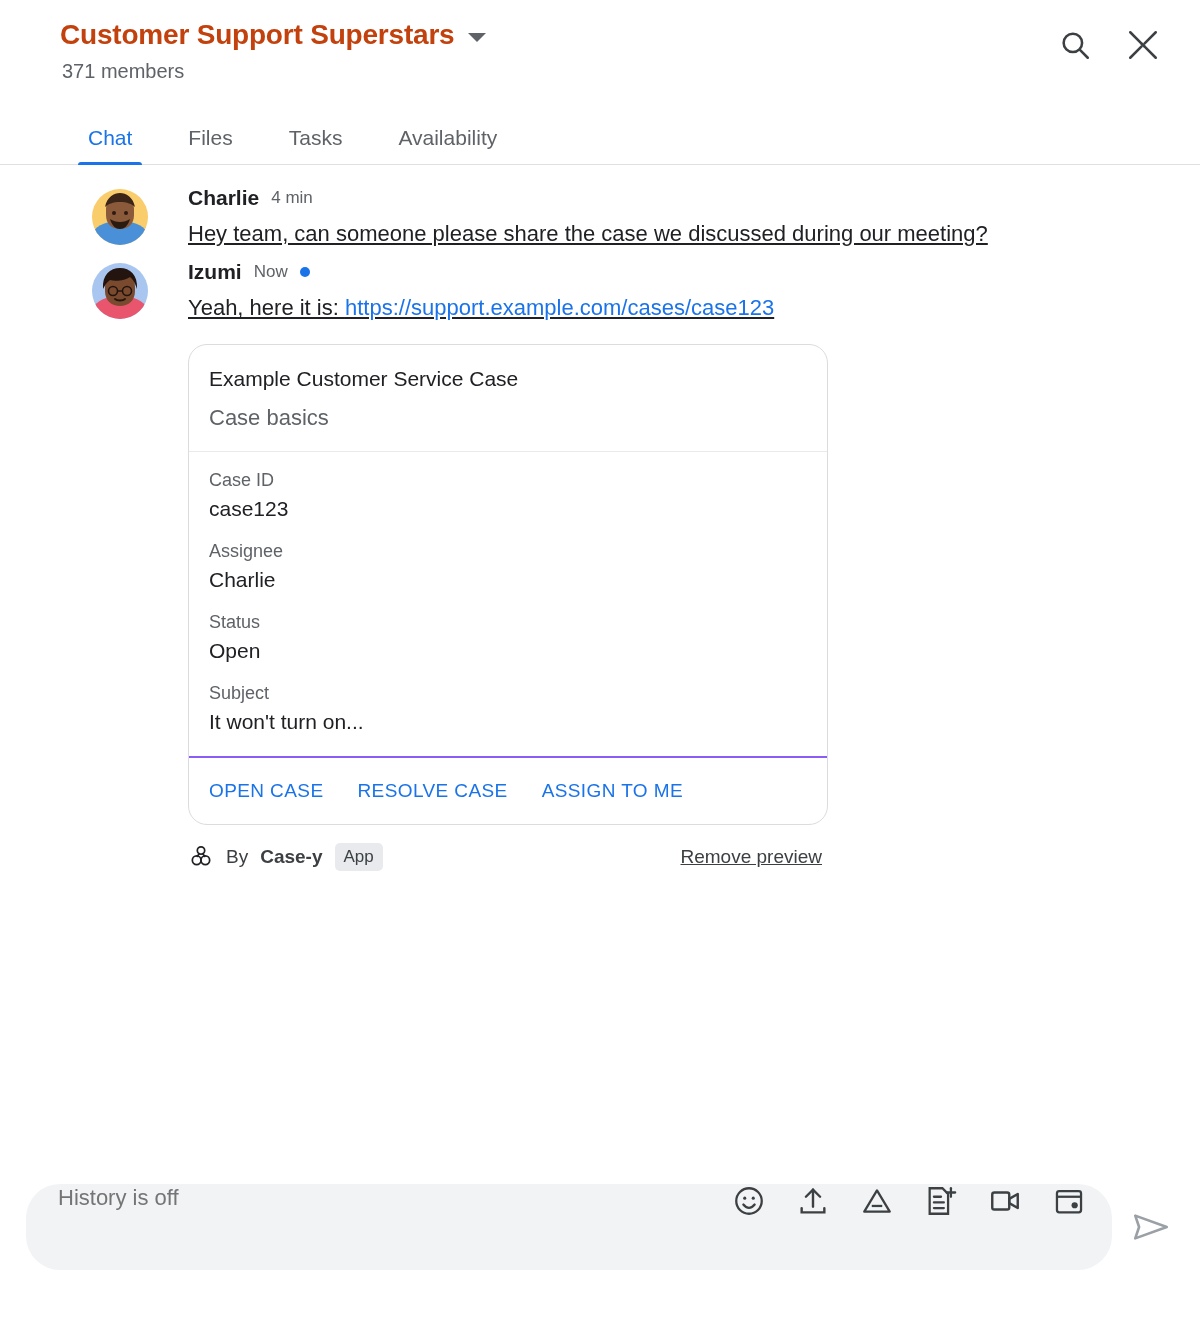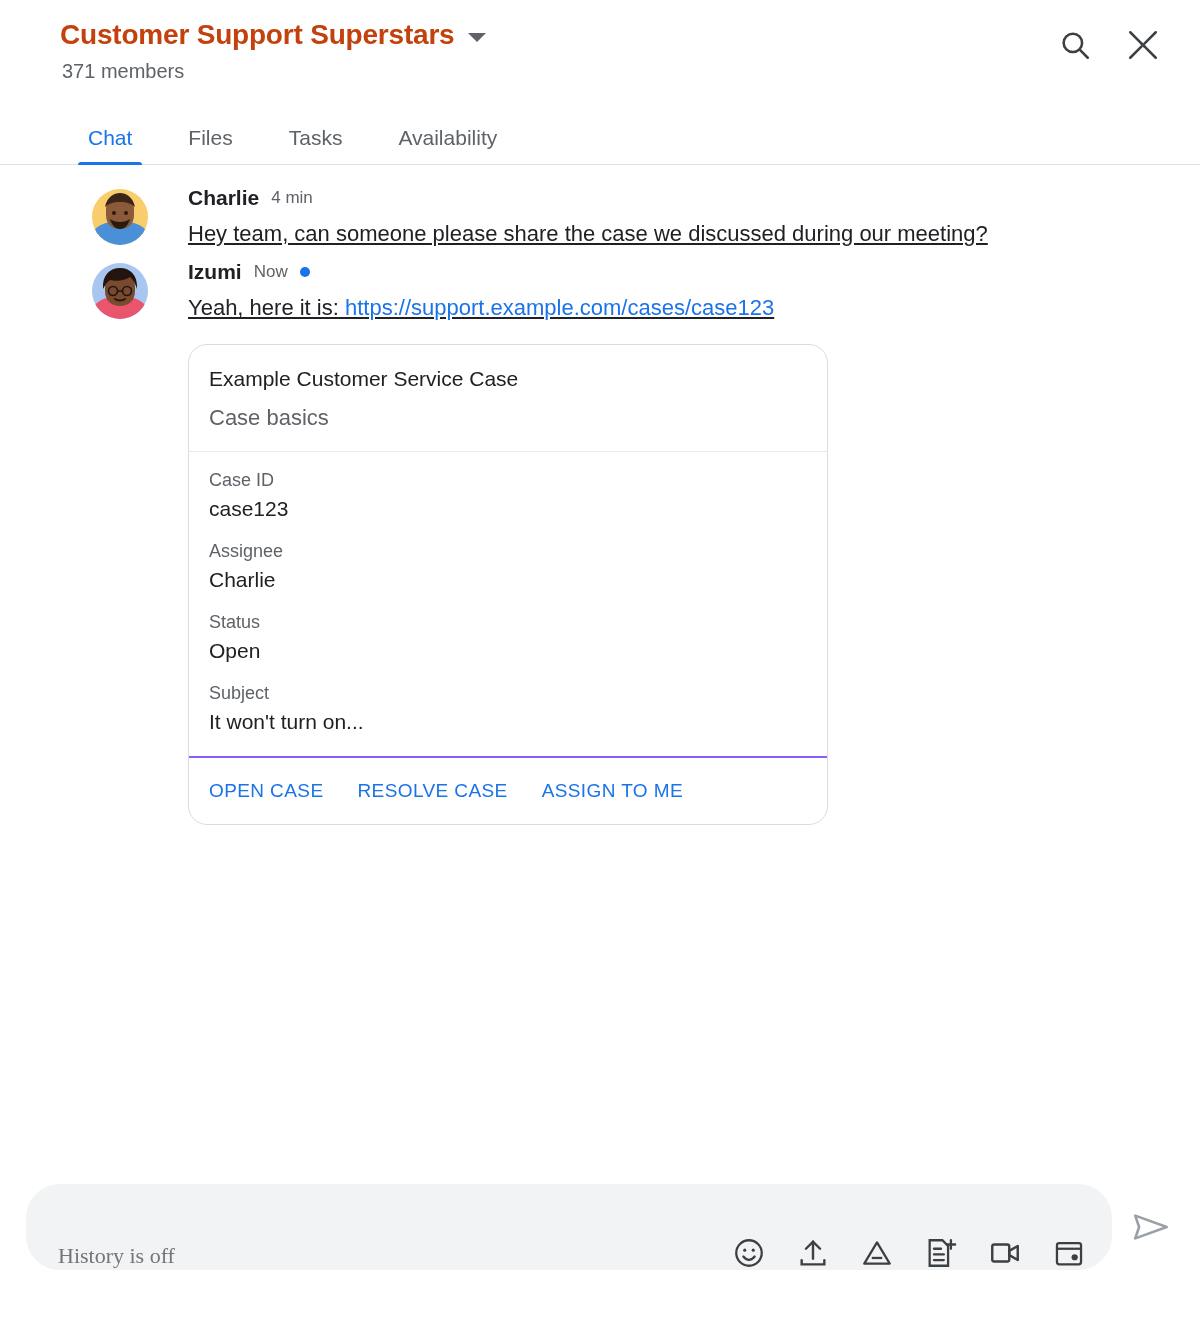--- a/index.html
+++ b/index.html
@@ -250,23 +250,22 @@
     display: flex;
     align-items: center;
     gap: 14px;
   }
   .composer {
     flex: 1;
     background: #f1f3f4;
     border-radius: 34px;
     height: 86px;
     display: flex;
-    align-items: flex-end;
+    align-items: flex-start;
     padding: 0 26px 0 30px;
-    font-family: Liberation Serif, serif;
   }
   .composer-input {
     flex: 1;
     border: none;
     background: transparent;
     outline: none;
     font-size: 22px;
     color: #5f6368;
     font-family: inherit;
   }
@@ -390,20 +389,37 @@
           </div>
         </div>
 
         <div class="card-actions">
           <button class="card-action">OPEN CASE</button>
           <button class="card-action">RESOLVE CASE</button>
           <button class="card-action">ASSIGN TO ME</button>
         </div>
       </div>
 
+      <div class="card-footer">
+        <div class="by-app">
+          <span>
+            <svg width="26" height="26" viewBox="0 0 24 24" fill="none" stroke="#202124" stroke-width="1.6" stroke-linecap="round">
+              <circle cx="8" cy="15" r="4"></circle>
+              <circle cx="16" cy="15" r="4"></circle>
+              <circle cx="12" cy="6" r="3.4"></circle>
+              <line x1="10.4" y1="9" x2="8.5" y2="11.4"></line>
+              <line x1="13.6" y1="9" x2="15.5" y2="11.4"></line>
+            </svg>
+          </span>
+          <span>By</span>
+          <span class="bold">Case-y</span>
+          <span class="app-badge">App</span>
+        </div>
+        <button class="remove-preview">Remove preview</button>
+      </div>
     </div>
   </div>
 </div>
 
 <div class="composer-wrap">
   <div class="composer">
     <input class="composer-input" value="" placeholder="History is off" style="">
     <div class="composer-icons">
       <button class="icon-btn">
         <svg width="34" height="34" viewBox="0 0 24 24" fill="none" stroke="#3c4043" stroke-width="1.6">

